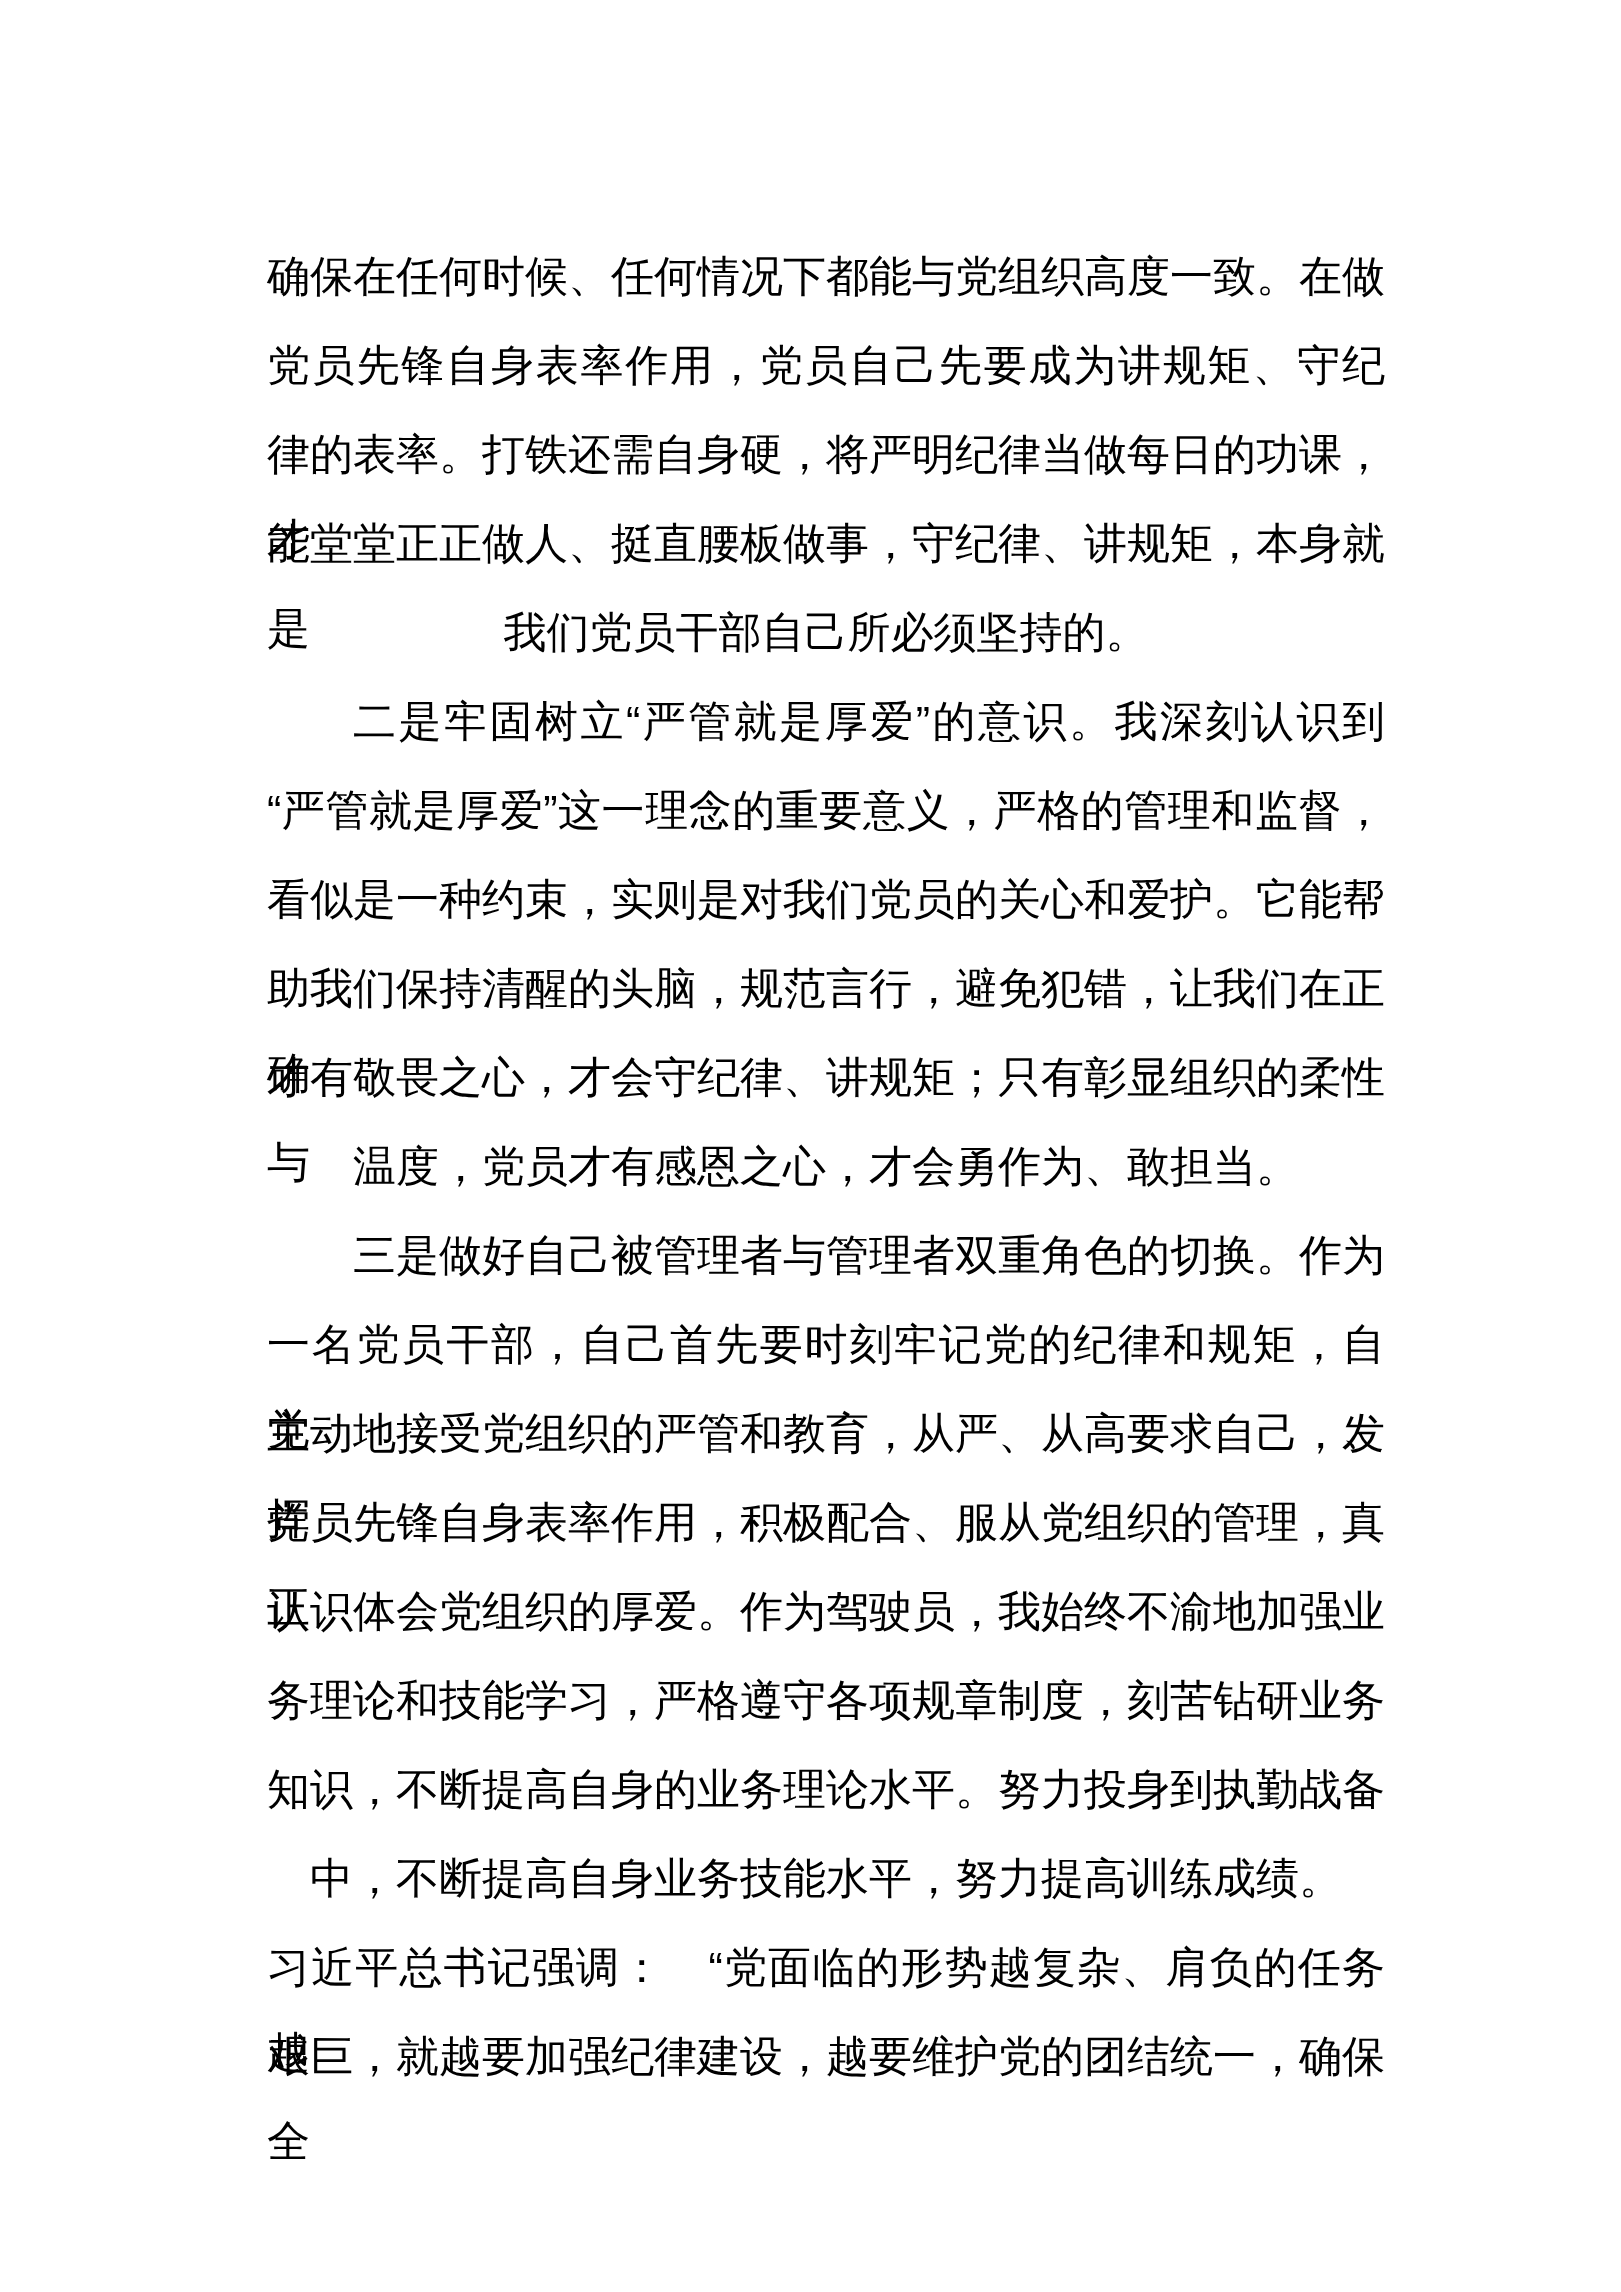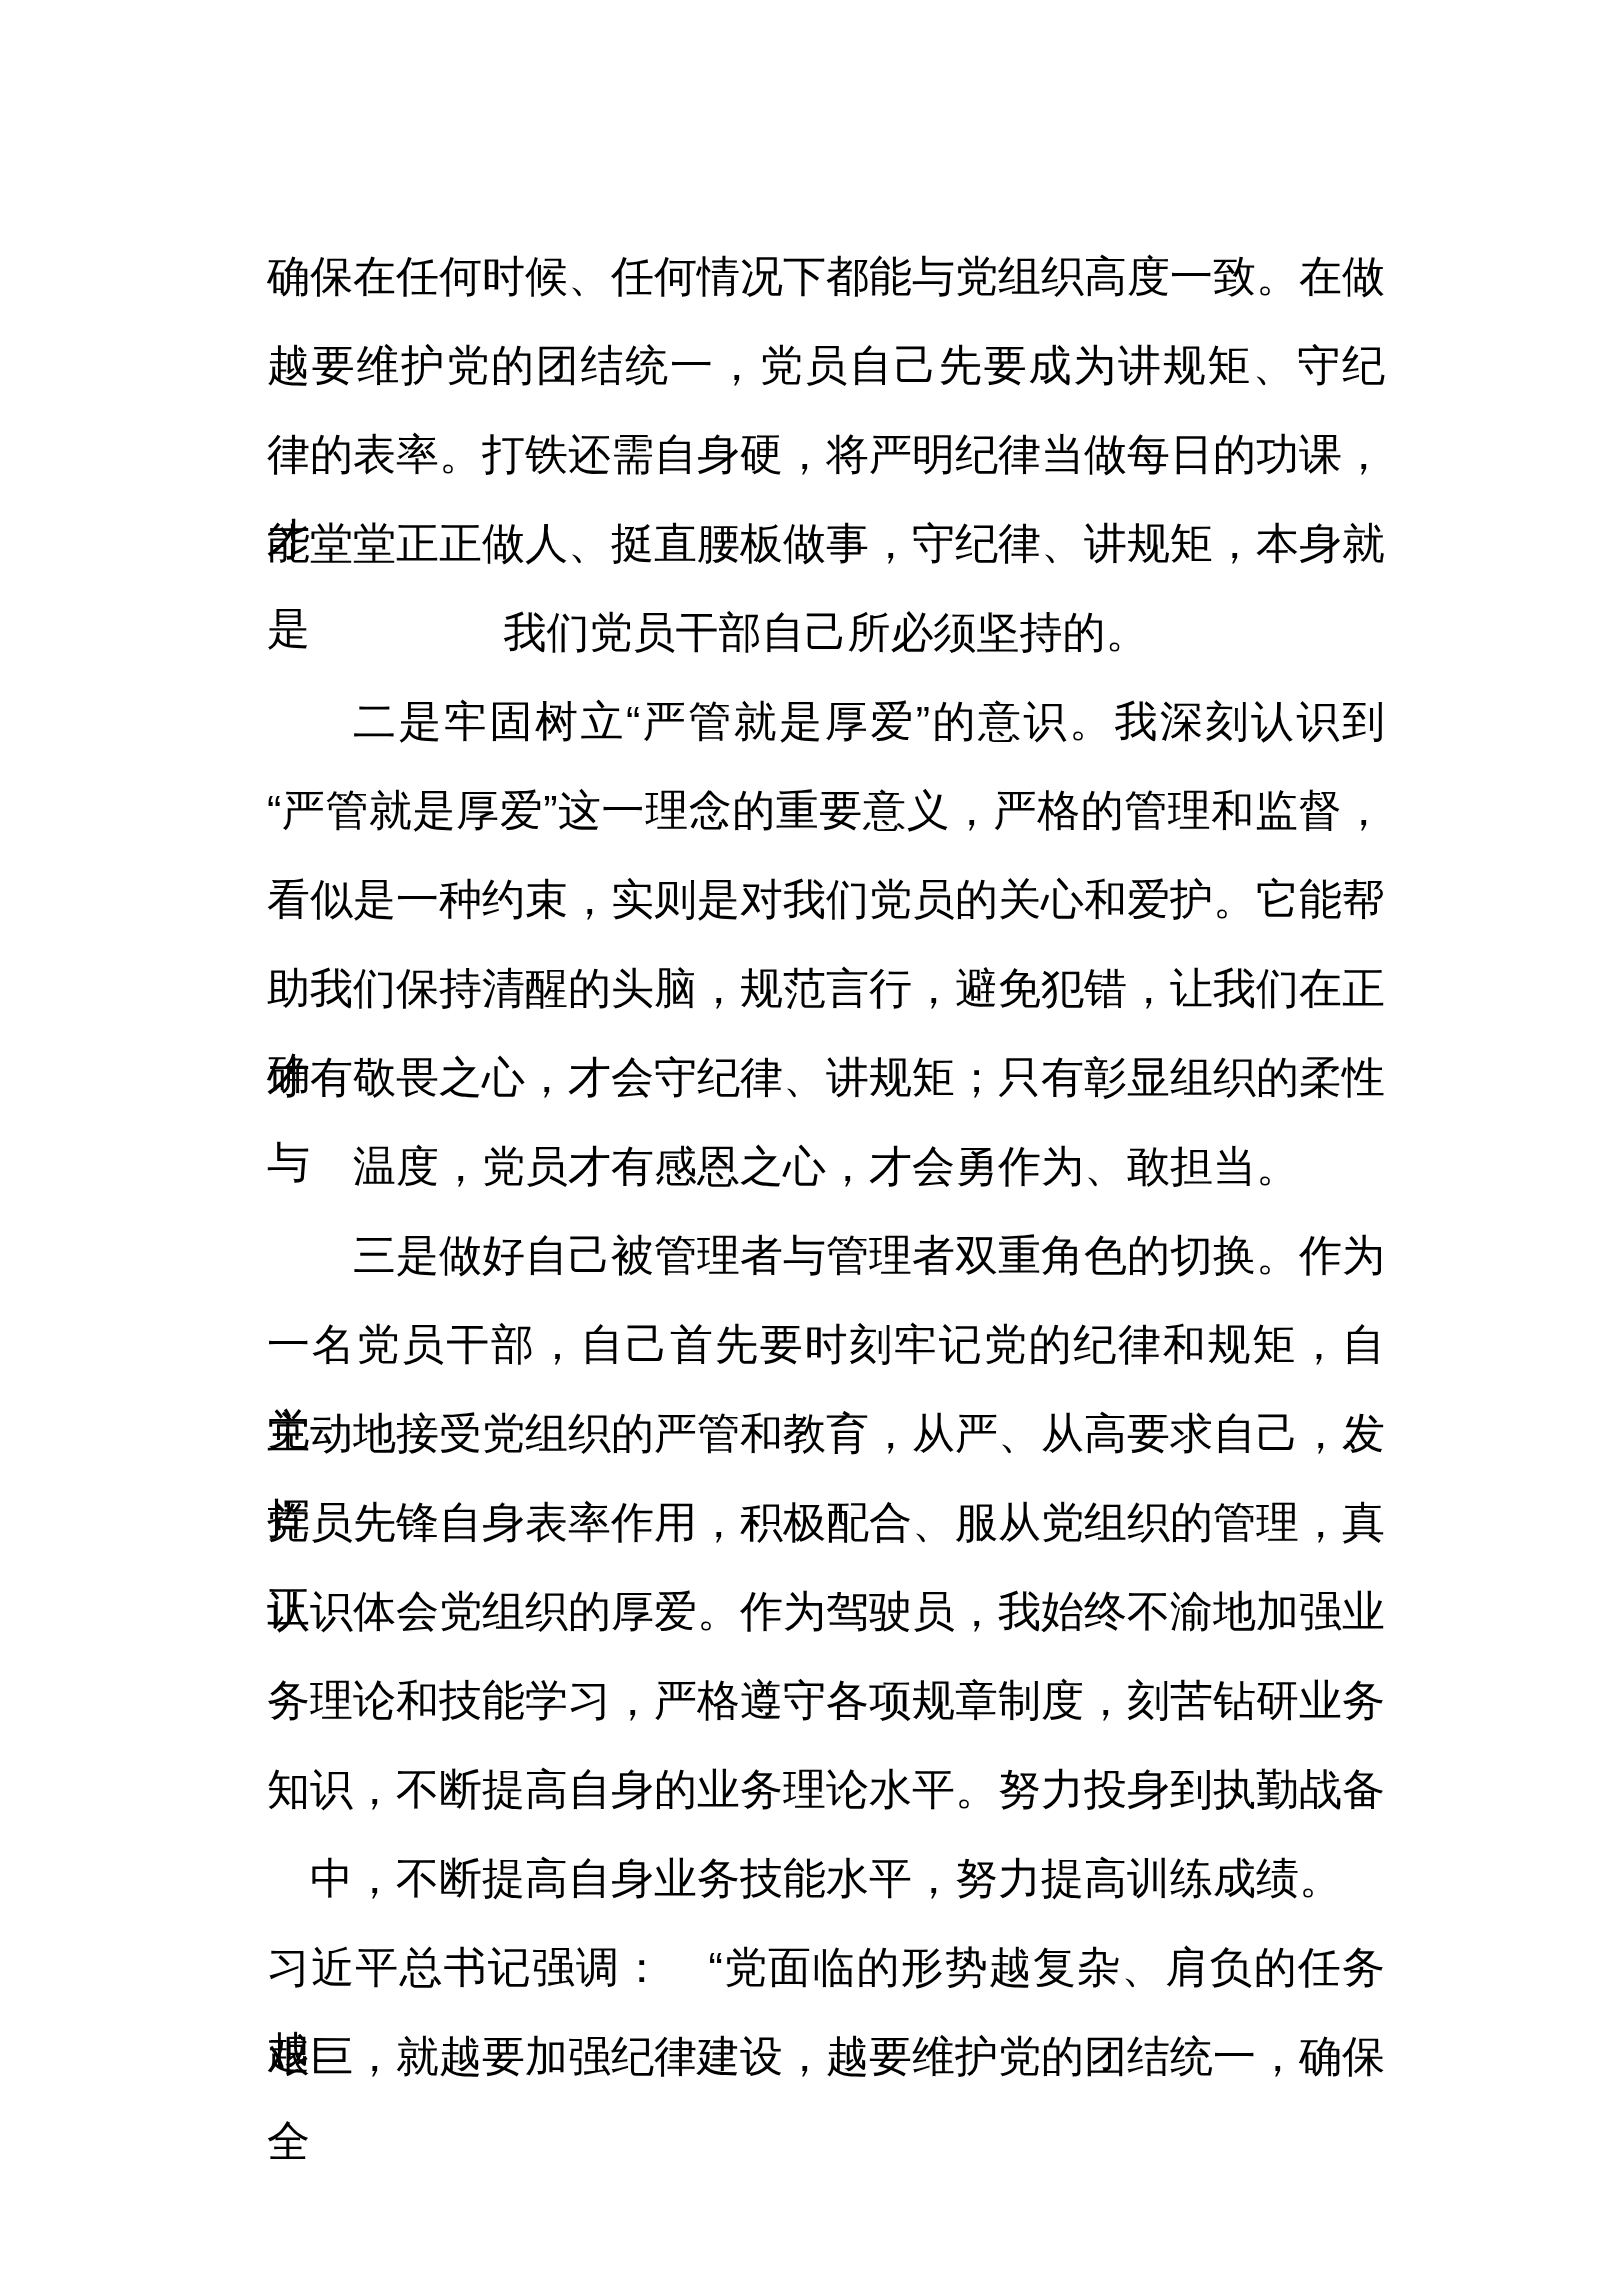--- a/index.html
+++ b/index.html
@@ -45,21 +45,21 @@
   }
   .line.indent { text-indent: 86px; }
 </style>
 </head>
 <body>
 
 <div class="page">
   <div class="text-block" id="doc-body" style="color: rgb(0, 0, 0);">
       <div class="para">
         <div class="line full">确保在任何时候、任何情况下都能与党组织高度一致。在做</div>
-        <div class="line full">越要维护党的团结统一，党员自己先要成为讲规矩、守纪</div>
+        <div class="line full">党员先锋自身表率作用，党员自己先要成为讲规矩、守纪</div>
         <div class="line full">律的表率。打铁还需自身硬，将严明纪律当做每日的功课，才</div>
         <div class="line full">能堂堂正正做人、挺直腰板做事，守纪律、讲规矩，本身就是</div>
         <div class="line">我们党员干部自己所必须坚持的。</div>
       </div>
       <div class="para">
         <div class="line full indent">二是牢固树立“严管就是厚爱”的意识。我深刻认识到</div>
         <div class="line full">“严管就是厚爱”这一理念的重要意义，严格的管理和监督，</div>
         <div class="line full">看似是一种约束，实则是对我们党员的关心和爱护。它能帮</div>
         <div class="line full">助我们保持清醒的头脑，规范言行，避免犯错，让我们在正确</div>
         <div class="line full">才有敬畏之心，才会守纪律、讲规矩；只有彰显组织的柔性与</div>

